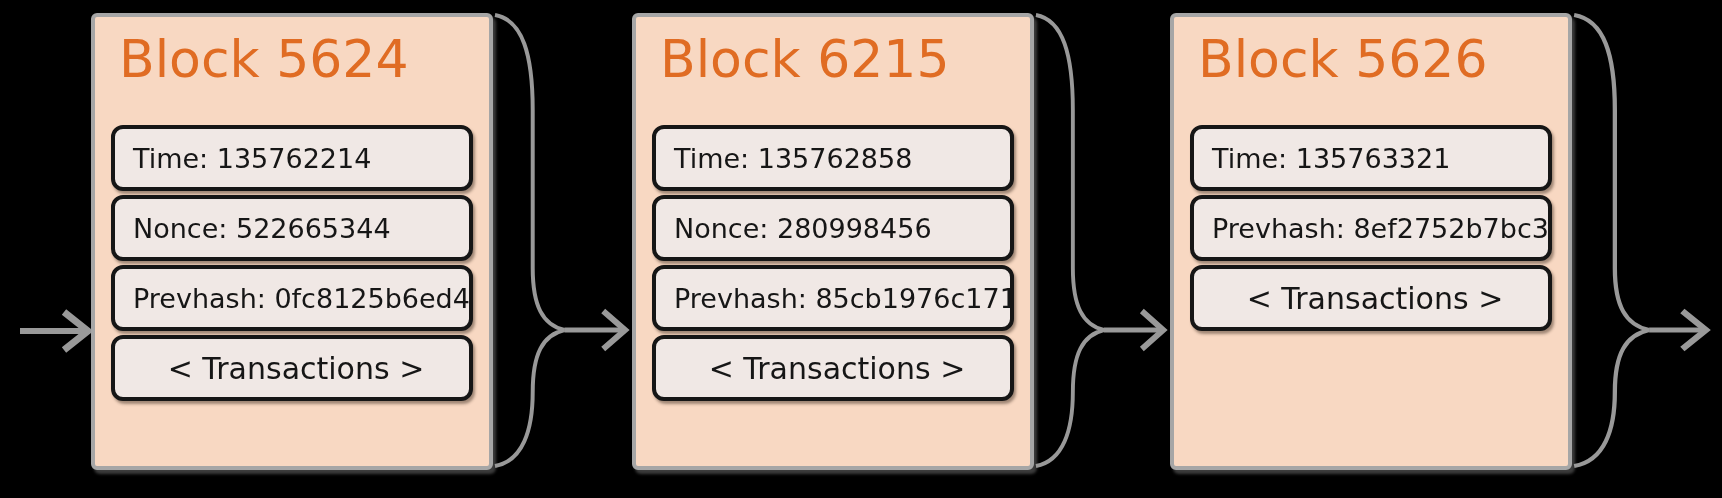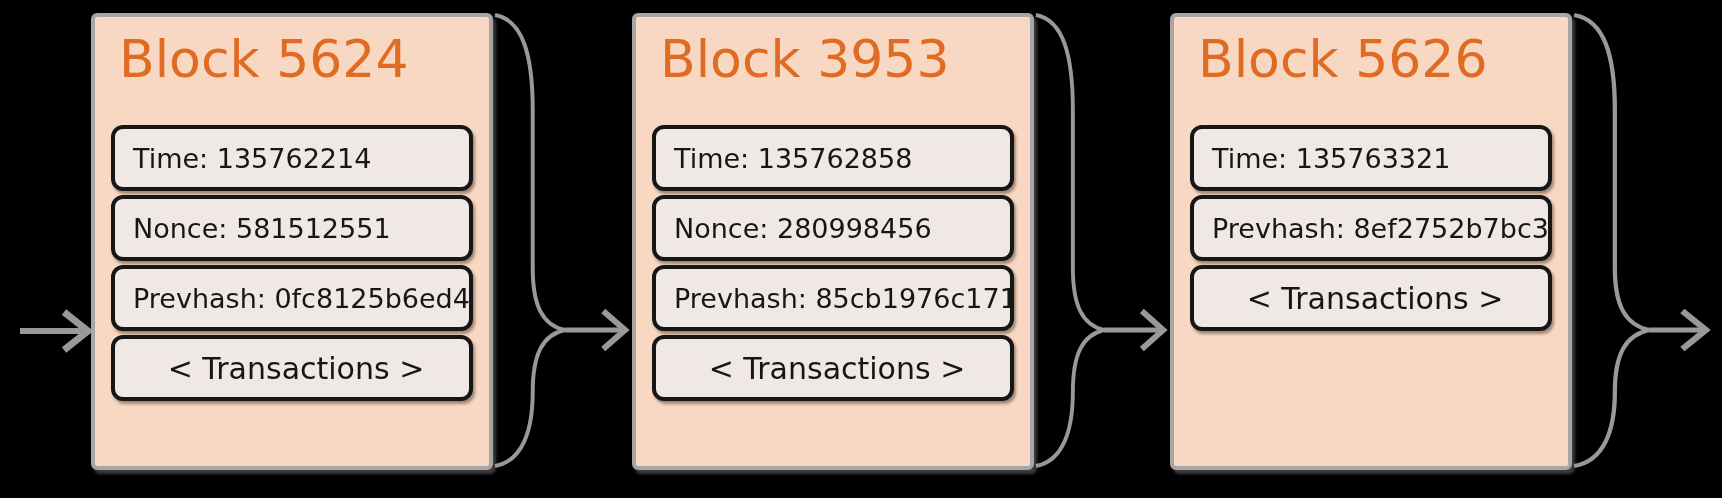--- a/index.html
+++ b/index.html
@@ -87,36 +87,36 @@
     <svg viewBox="0 0 91 498" preserveAspectRatio="none">
       <path d="M 20 331 H 84" fill="none" stroke="#999999" stroke-width="6"></path>
       <polyline points="64,312 88,331 64,350" fill="none" stroke="#999999" stroke-width="7"></polyline>
     </svg>
   </div>
 
   <div class="block b1">
     <div class="block-title">Block 5624</div>
     <div class="rows">
       <div class="field">Time: 135762214</div>
-      <div class="field">Nonce: 581512551</div>
+      <div class="field">Nonce: 522665344</div>
       <div class="field">Prevhash: 0fc8125b6ed4</div>
       <div class="field tx">&lt; Transactions &gt;</div>
     </div>
   </div>
 
   <div class="connector c1">
     <svg viewBox="0 0 140 498" preserveAspectRatio="none">
       <path d="M 2 15 C 30 20 40 55 40 110 L 40 268 C 40 306 50 325 72 330 C 50 335 40 354 40 392 C 40 430 30 461 2 466" fill="none" stroke="#999999" stroke-width="4"></path>
       <path d="M 72 330 H 130" fill="none" stroke="#999999" stroke-width="5"></path>
       <polyline points="111,311 133,330 111,349" fill="none" stroke="#999999" stroke-width="6"></polyline>
     </svg>
   </div>
 
   <div class="block b2">
-    <div class="block-title">Block 3953</div>
+    <div class="block-title">Block 6215</div>
     <div class="rows">
       <div class="field">Time: 135762858</div>
       <div class="field">Nonce: 280998456</div>
       <div class="field">Prevhash: 85cb1976c171</div>
       <div class="field tx">&lt; Transactions &gt;</div>
     </div>
   </div>
 
   <div class="connector c2">
     <svg viewBox="0 0 140 498" preserveAspectRatio="none">

